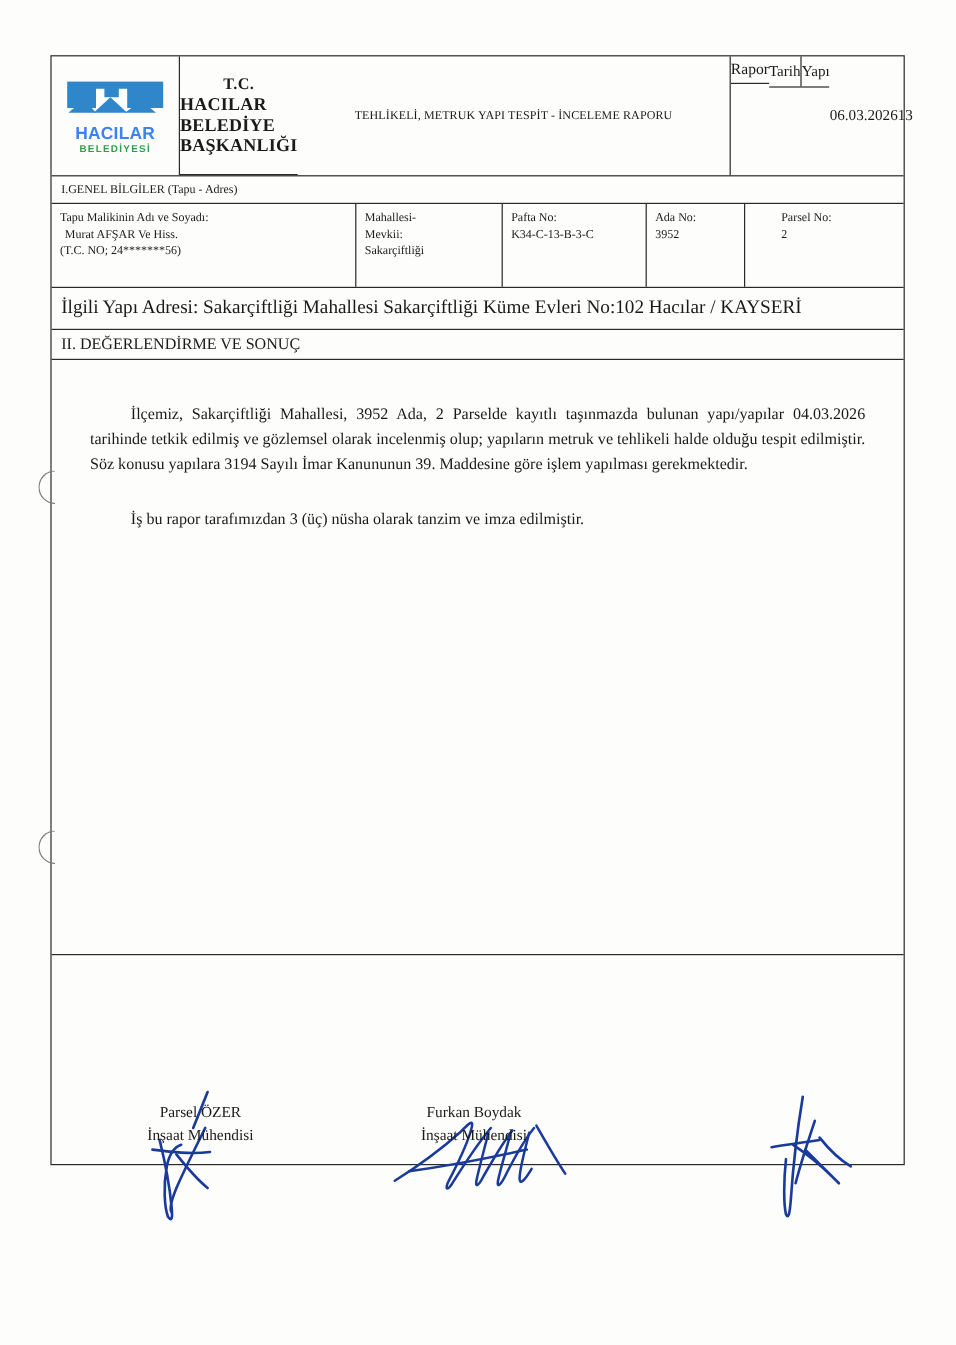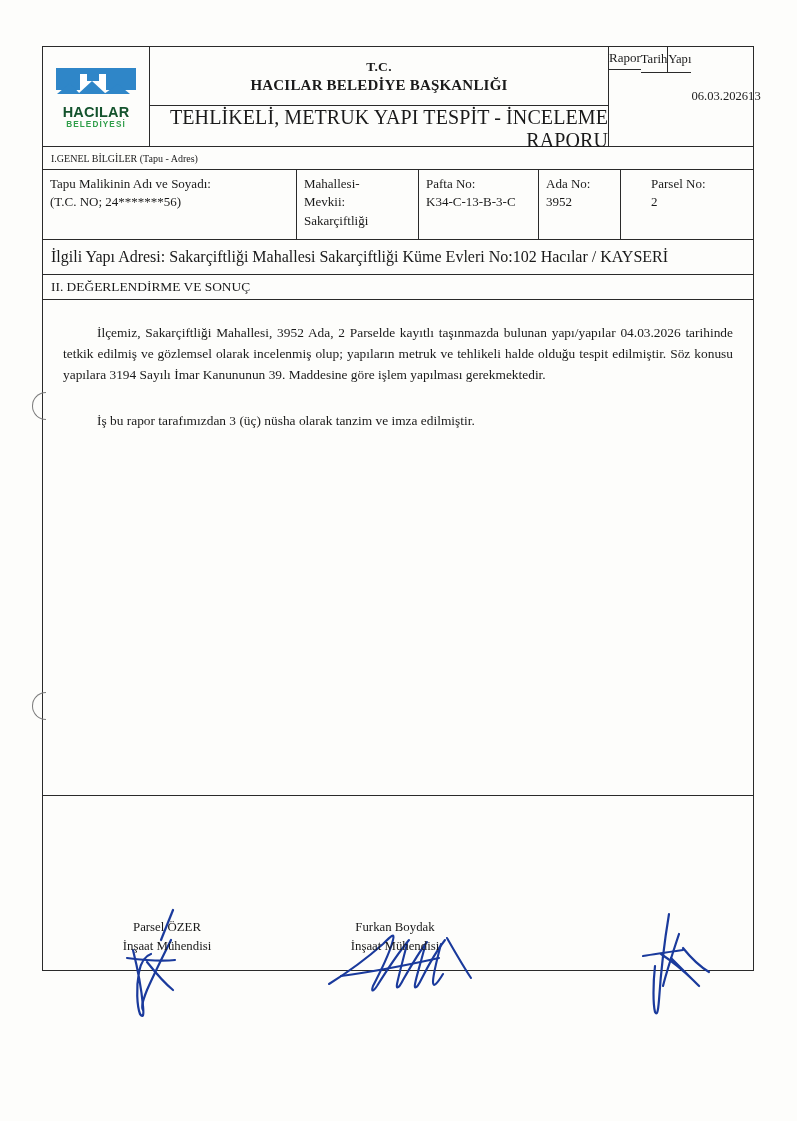--- a/index.html
+++ b/index.html
@@ -55,37 +55,37 @@
   }
   .logo-mark {
     display: block;
     margin: 0 auto;
   }
   .logo-text1 {
     font-family: "Liberation Sans", sans-serif;
     font-weight: bold;
     font-size: 14.5px;
     letter-spacing: 0.2px;
-    color: #14532d;
+    color: #3b82f6;
     margin-top: 1px;
   }
   .logo-text2 {
     font-family: "Liberation Sans", sans-serif;
     font-weight: bold;
     font-size: 8.2px;
     letter-spacing: 1.1px;
     color: #2f9e49;
     margin-top: 1px;
   }
   .title-cell {
     flex: 1;
     box-sizing: border-box;
     border-right: 1.3px solid #2a2a2a;
     display: flex;
-    flex-direction: column;
+    flex-direction: row;
   }
   .title-top {
     flex: 0 0 58px;
     display: flex;
     flex-direction: column;
     align-items: center;
     justify-content: center;
     border-bottom: 1.1px solid #2a2a2a;
   }
   .tc {
@@ -97,21 +97,21 @@
     font-weight: bold;
     font-size: 15px;
     margin-top: 2px;
     letter-spacing: 0.2px;
   }
   .title-bottom {
     flex: 1;
     display: flex;
     align-items: center;
     justify-content: center;
-    font-size: 20px;
+    font-size: 10px;
     letter-spacing: 0.1px;
     text-align: right;
   }
   .rapor-cell {
     width: 144px;
     box-sizing: border-box;
     display: flex;
     flex-direction: row;
   }
   .rapor-title {
@@ -156,21 +156,21 @@
     padding-left: 8px;
     font-size: 10px;
   }
   .info-row {
     height: 70px;
     border-bottom: 1.3px solid #2a2a2a;
   }
   .cell {
     box-sizing: border-box;
     padding: 5px 7px 0 7px;
-    font-size: 13px;
+    font-size: 10px;
     line-height: 1.42;
     border-right: 1.1px solid #2a2a2a;
   }
   .c-malik { width: 254px; }
   .c-mah   { width: 122px; }
   .c-pafta { width: 120px; }
   .c-ada   { width: 82px; }
   .c-parsel{ flex: 1; border-right: none; margin-left: 23px; }
   .cell .sub { padding-left: 4px; }
   .addr-row {
@@ -194,21 +194,21 @@
     height: 496px;
     box-sizing: border-box;
     border-bottom: 1.3px solid #2a2a2a;
     padding: 18px 16px 0 16px;
   }
   .para {
     font-size: 13.4px;
     line-height: 1.58;
     text-align: justify;
     text-indent: 34px;
-    margin: 4px;
+    margin: 16px;
   }
   .para2 {
     margin-top: 24px;
   }
   
   .sign-area {
     height: 100%;
     position: relative;
   }
   .sign-col {
@@ -282,20 +282,21 @@
           <div class="rv rv-sayi">13</div>
         </div>
       </div>
     </div>
 
     <div class="sec-label">I.GENEL  BİLGİLER (Tapu - Adres)</div>
 
     <div class="row info-row">
       <div class="cell c-malik">
         <div>Tapu Malikinin Adı  ve Soyadı:</div>
+        <div class="sub">Murat AFŞAR Ve Hiss.</div>
         <div>(T.C. NO; 24*******56)</div>
       </div>
       <div class="cell c-mah">
         <div>Mahallesi-</div>
         <div>Mevkii:</div>
         <div>Sakarçiftliği</div>
       </div>
       <div class="cell c-pafta">
         <div>Pafta No:</div>
         <div>K34-C-13-B-3-C</div>

